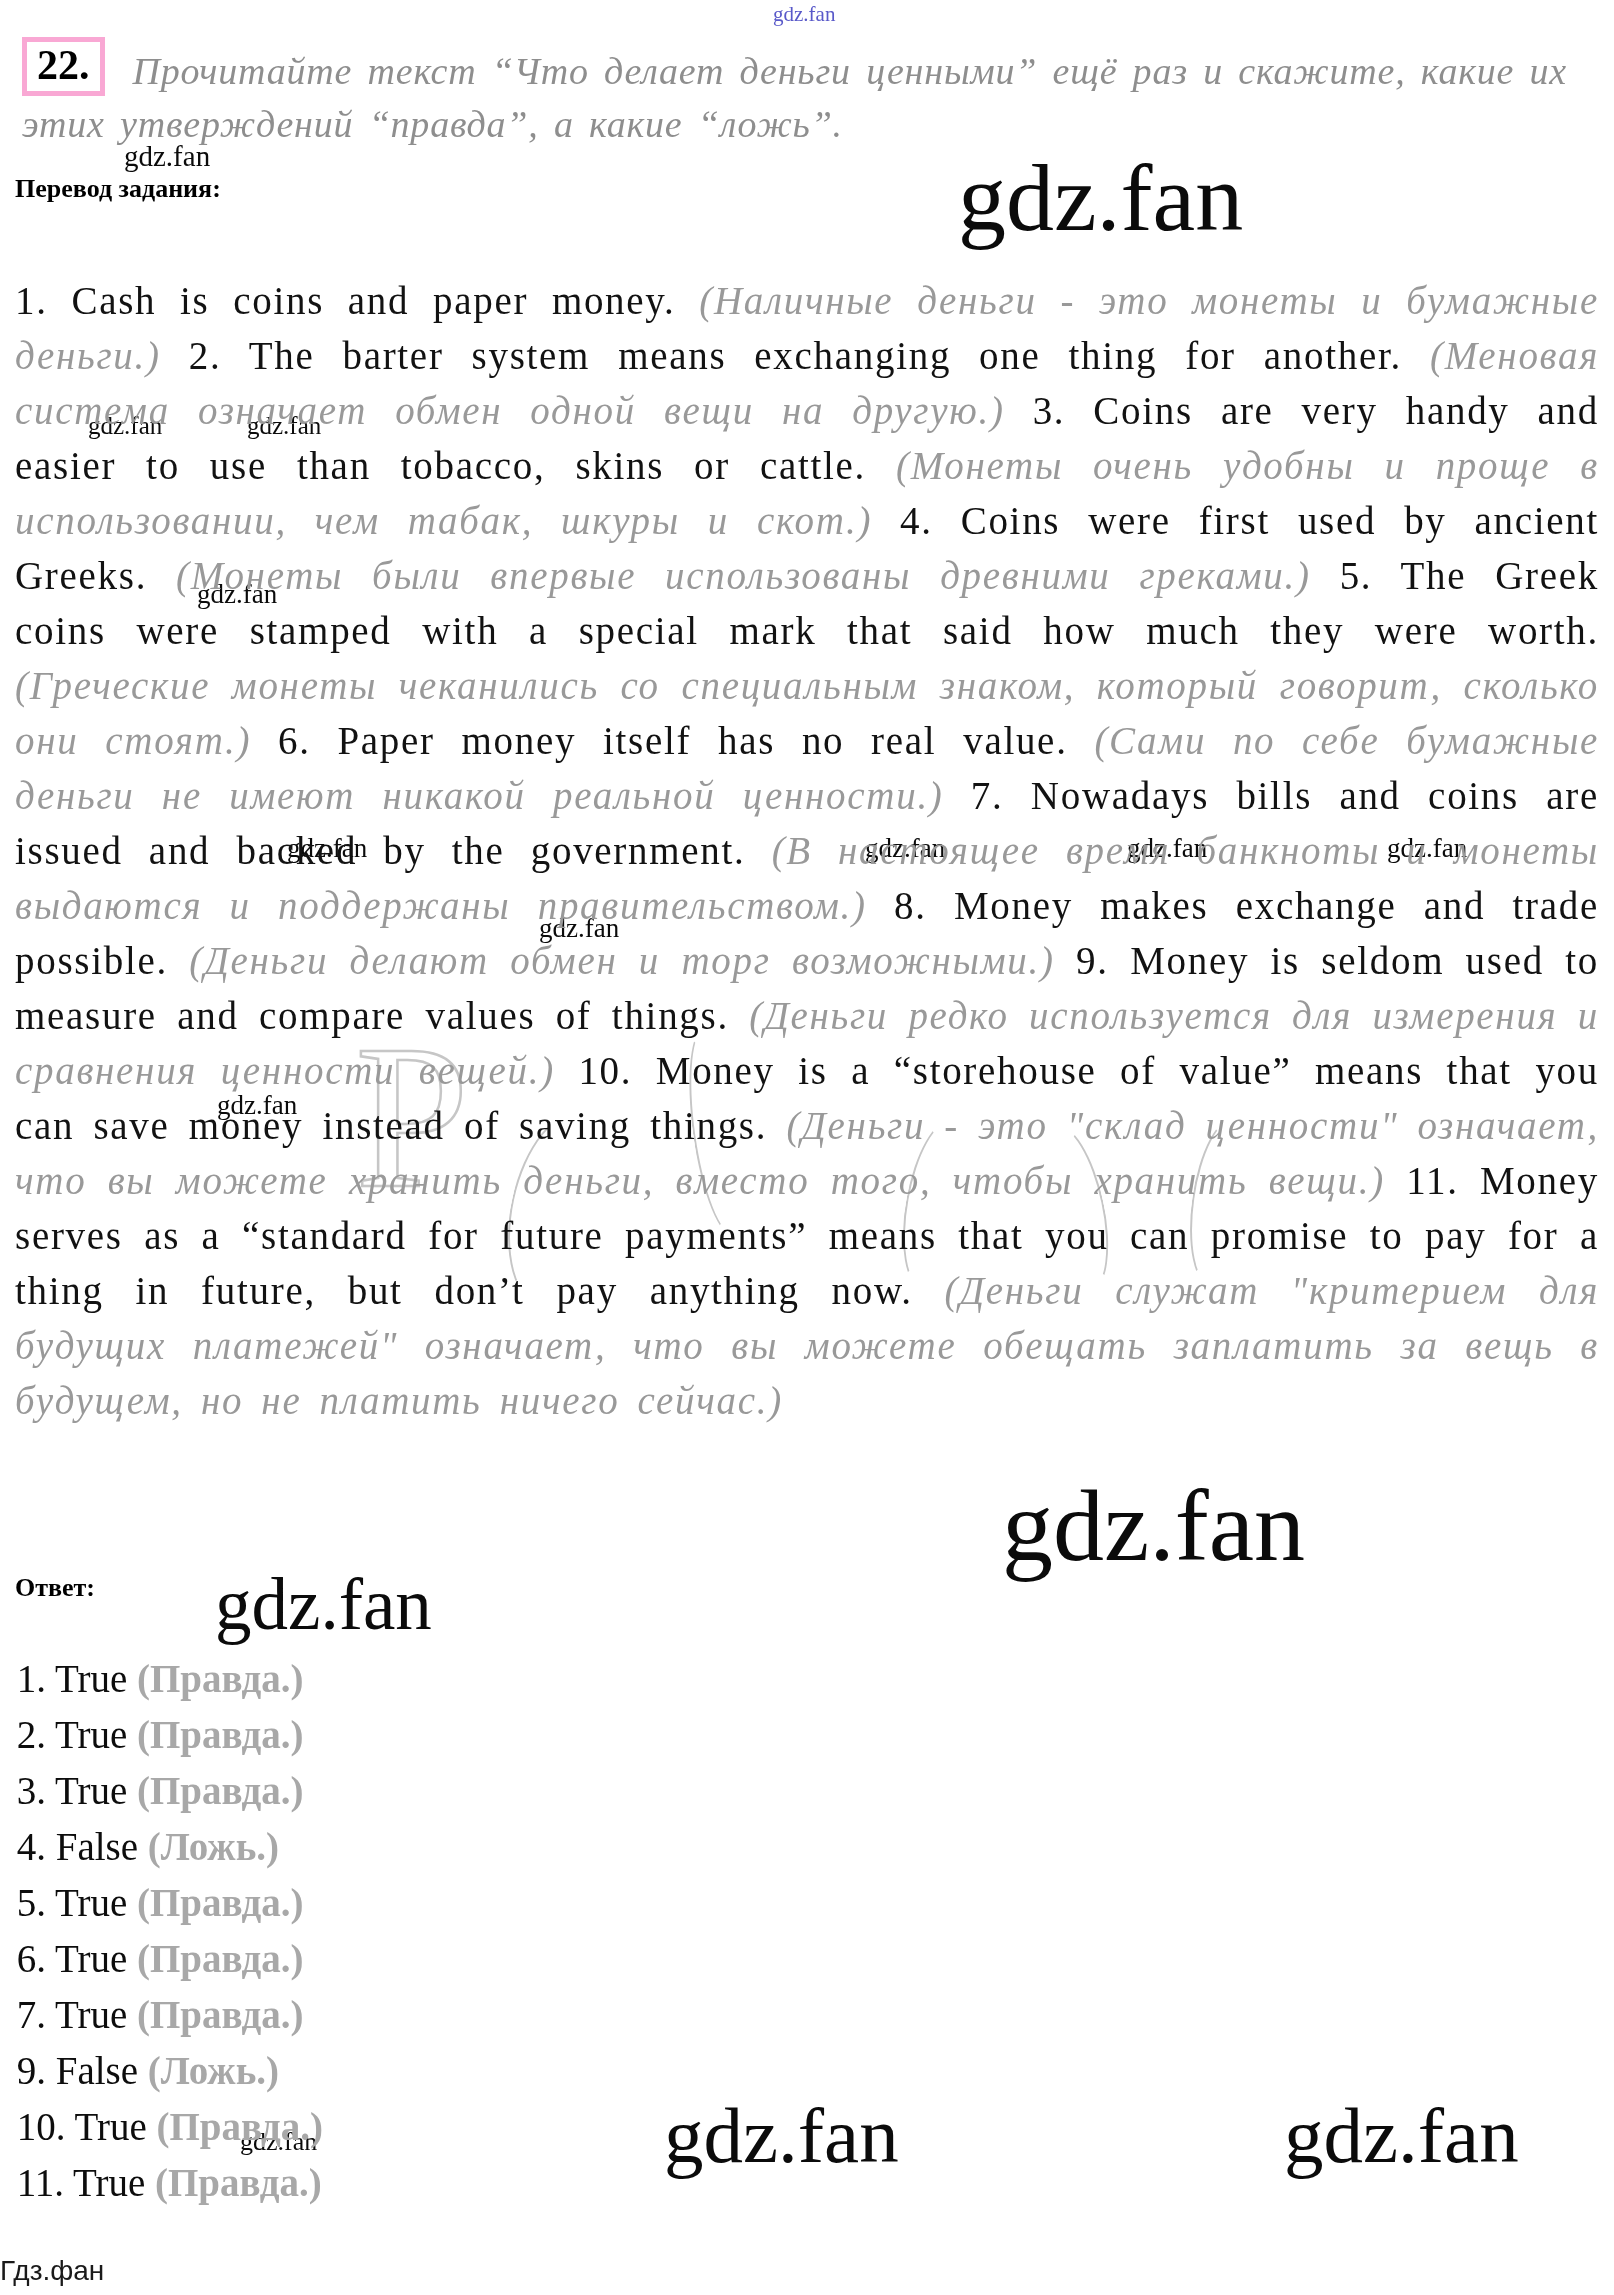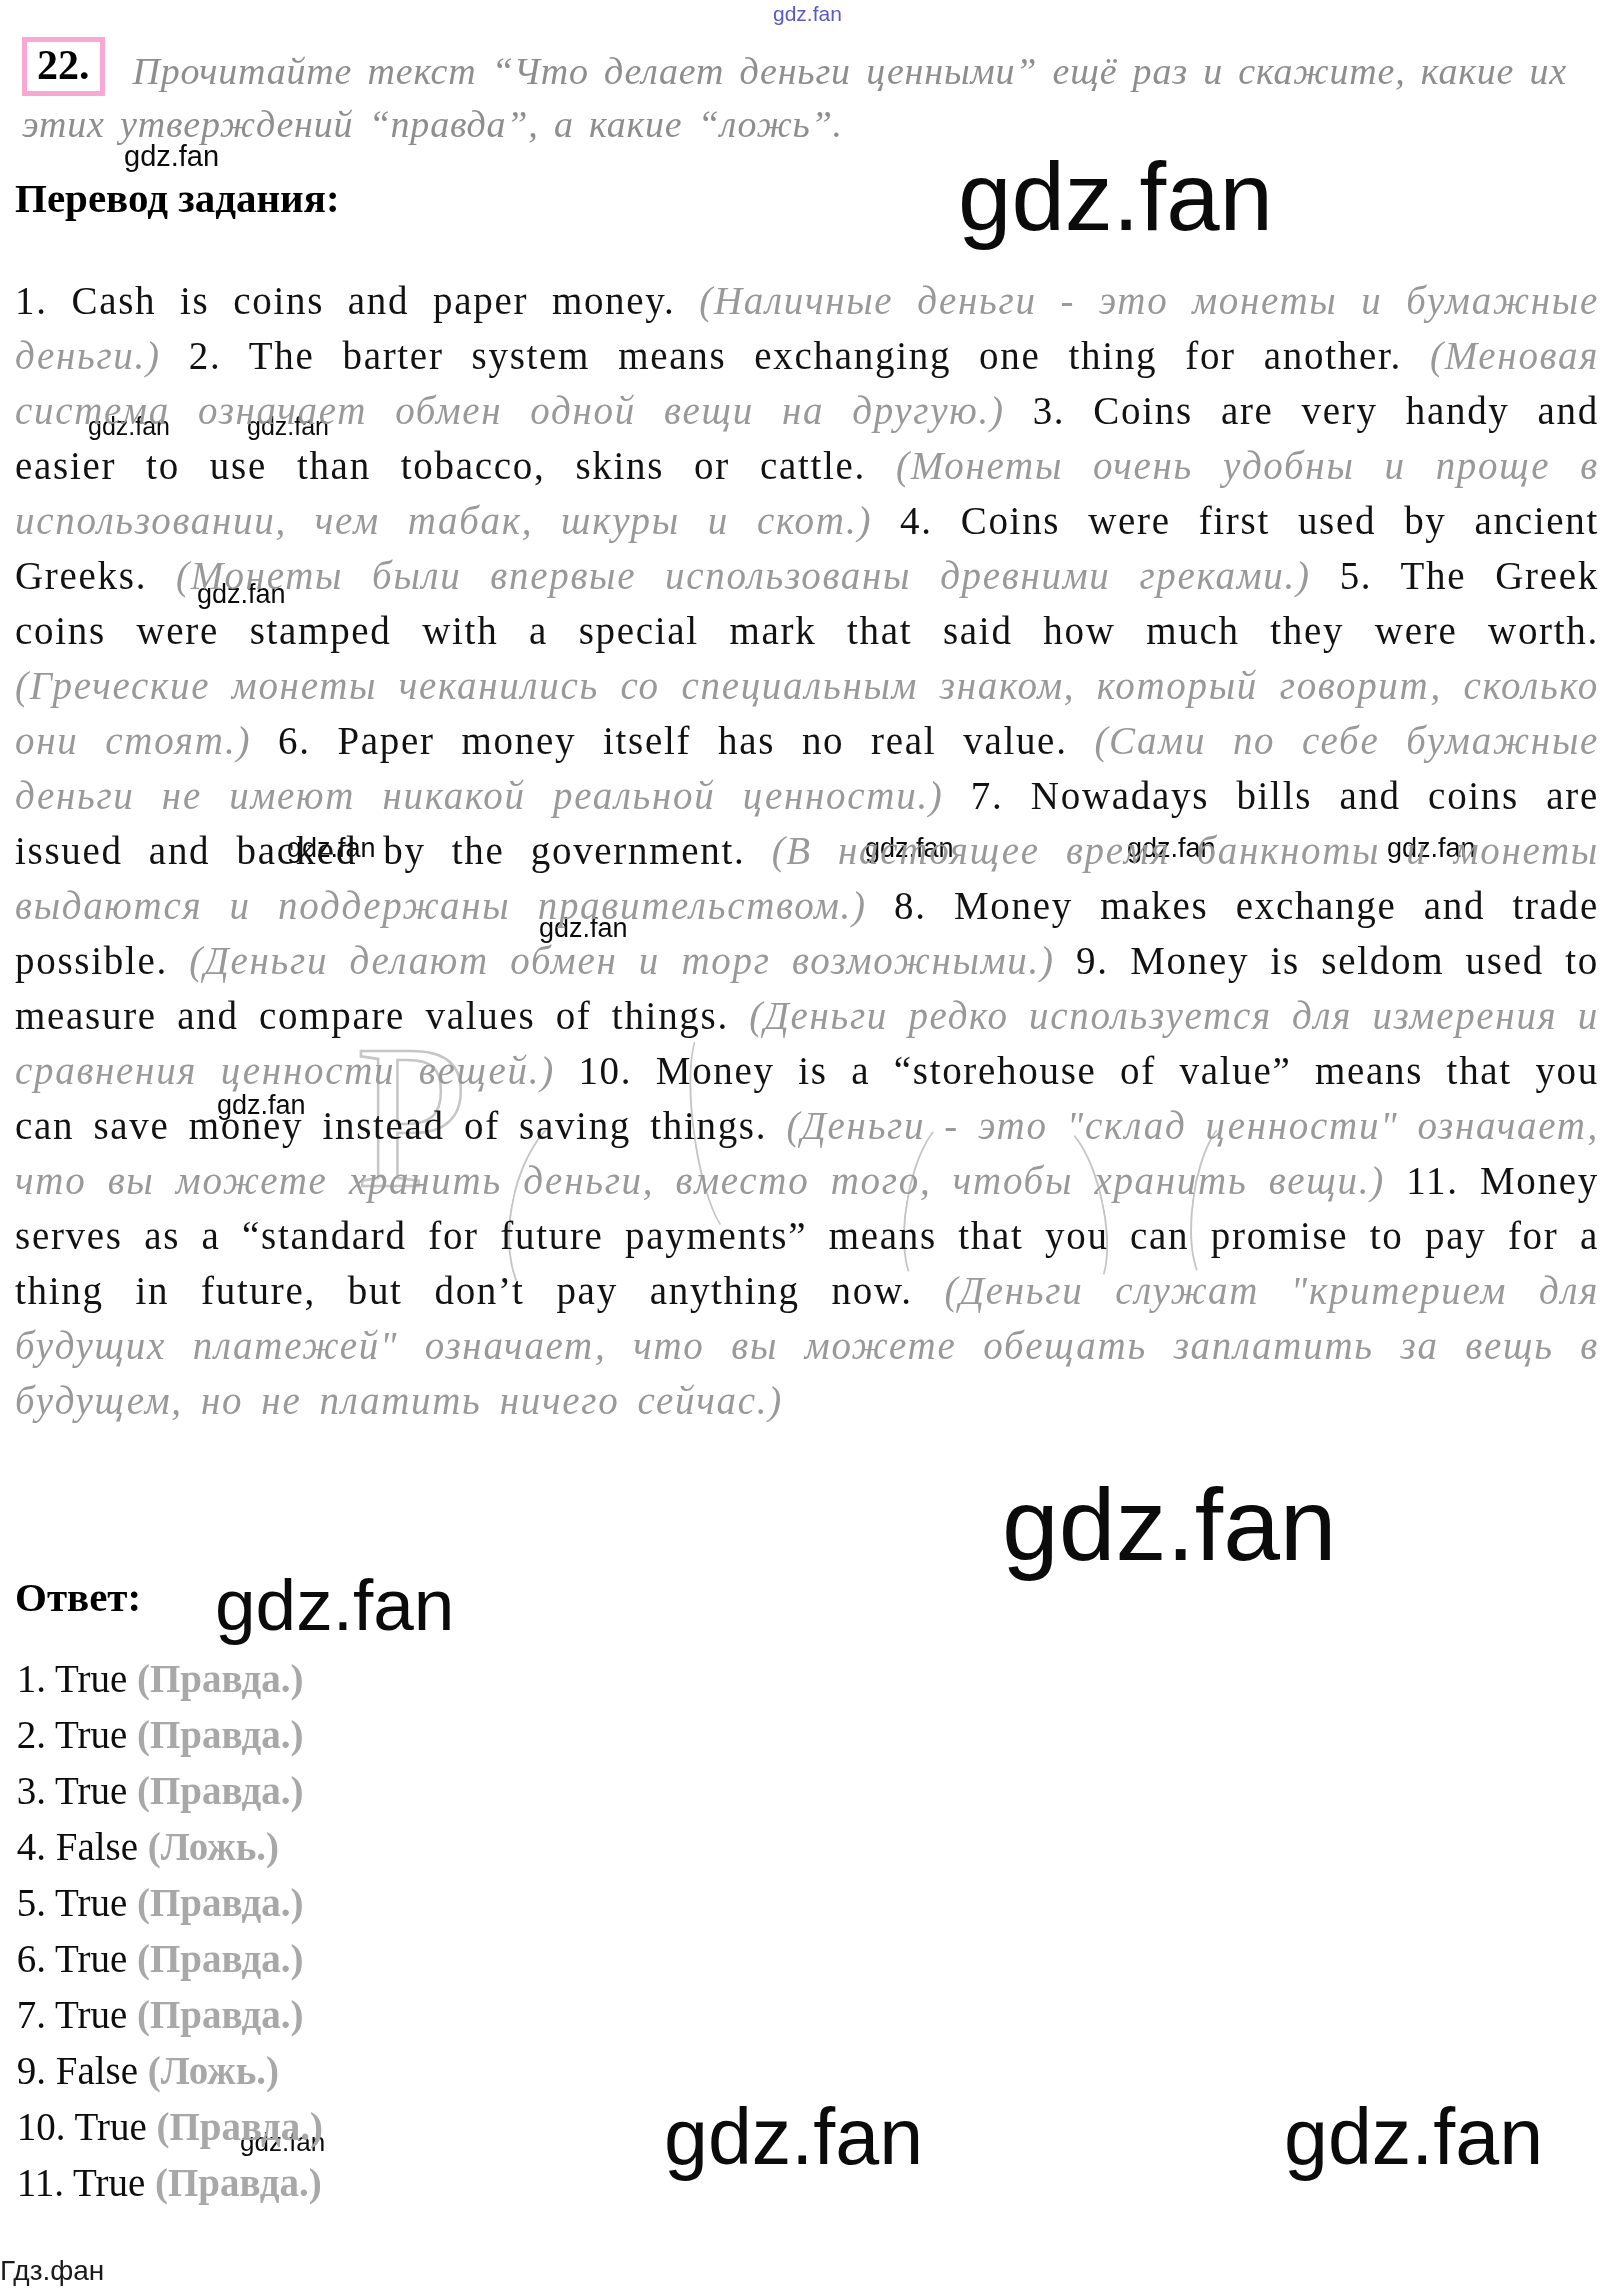--- a/index.html
+++ b/index.html
@@ -7,38 +7,38 @@
     position:relative;width:1614px;height:2295px;background:#ffffff;
     font-family:"Liberation Serif",serif;color:#111;overflow:hidden;margin:0 auto;
   }
   
   .header{position:absolute;left:22px;top:37px;width:1569px;font-size:38px;line-height:53px;}
   .task-box{
     display:inline-block;border:5px solid #f9a8d4;padding:0 10px 1.7px 10px;
     font-weight:bold;font-size:42px;line-height:47px;color:#000;margin-right:18.4px;vertical-align:5px;
   }
   .instruction{font-style:italic;color:#8e8e8e;letter-spacing:0.8px;word-spacing:5px;margin-top:21px;}
-  .section-heading{position:absolute;left:15px;font-size:41px;font-weight:bold;color:#000;}
+  .section-heading{position:absolute;left:15px;font-size:26px;font-weight:bold;color:#000;}
   .h-translation{top:174px;}
   .h-answer{top:1573px;}
   
   .paragraph{
     position:absolute;left:15px;top:234px;width:1584px;
     font-size:39px;line-height:55px;text-align:justify;
     letter-spacing:1.7px;word-spacing:6.7px;
   }
   .en{color:#121212;}
   .ru{color:#999999;font-style:italic;}
   
   .answers{position:absolute;left:16.7px;top:1651px;font-size:39px;line-height:56px;}
   .answer-row{white-space:nowrap;}
   .ans-black{color:#0d0d0d;}
   .ans-gray{color:#a8a8a8;font-weight:bold;}
   
-  .wm{position:absolute;font-family:Liberation Sans, sans-serif;color:#0b0b0b;white-space:nowrap;}
+  .wm{position:absolute;font-family:Liberation Serif, serif;color:#0b0b0b;white-space:nowrap;}
   .wm-top-blue{left:773px;top:1.7px;font-size:21px;color:#5959c9;}
   .wm-black-1{left:124px;top:140px;font-size:29px;}
   .wm-big-top{left:958px;top:142px;font-size:96px;}
   .wm-s1{left:88px;top:412px;font-size:25px;}
   .wm-s2{left:247px;top:412px;font-size:25px;}
   .wm-s3{left:197px;top:579px;font-size:27px;}
   .wm-s4{left:287px;top:833px;font-size:27px;}
   .wm-s5{left:865px;top:833px;font-size:27px;}
   .wm-s6{left:1127px;top:833px;font-size:27px;}
   .wm-s7{left:1387px;top:833px;font-size:27px;}

